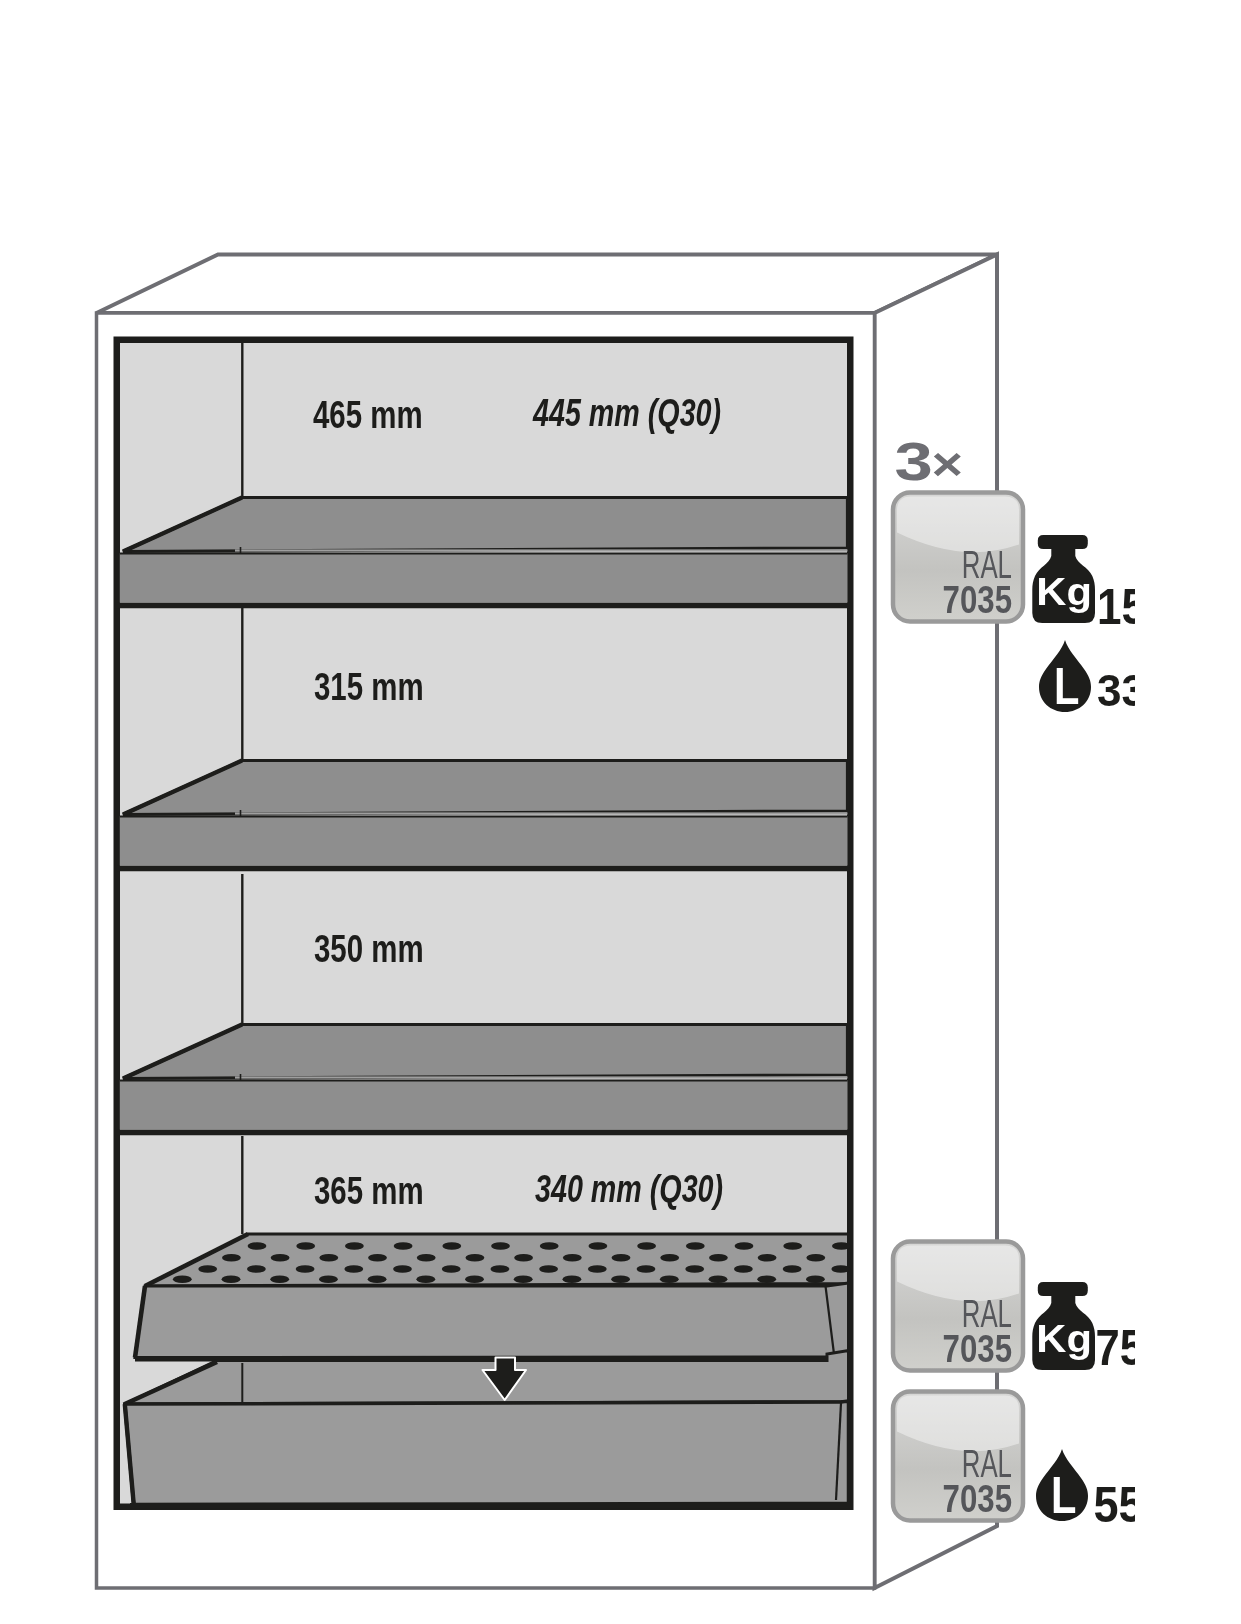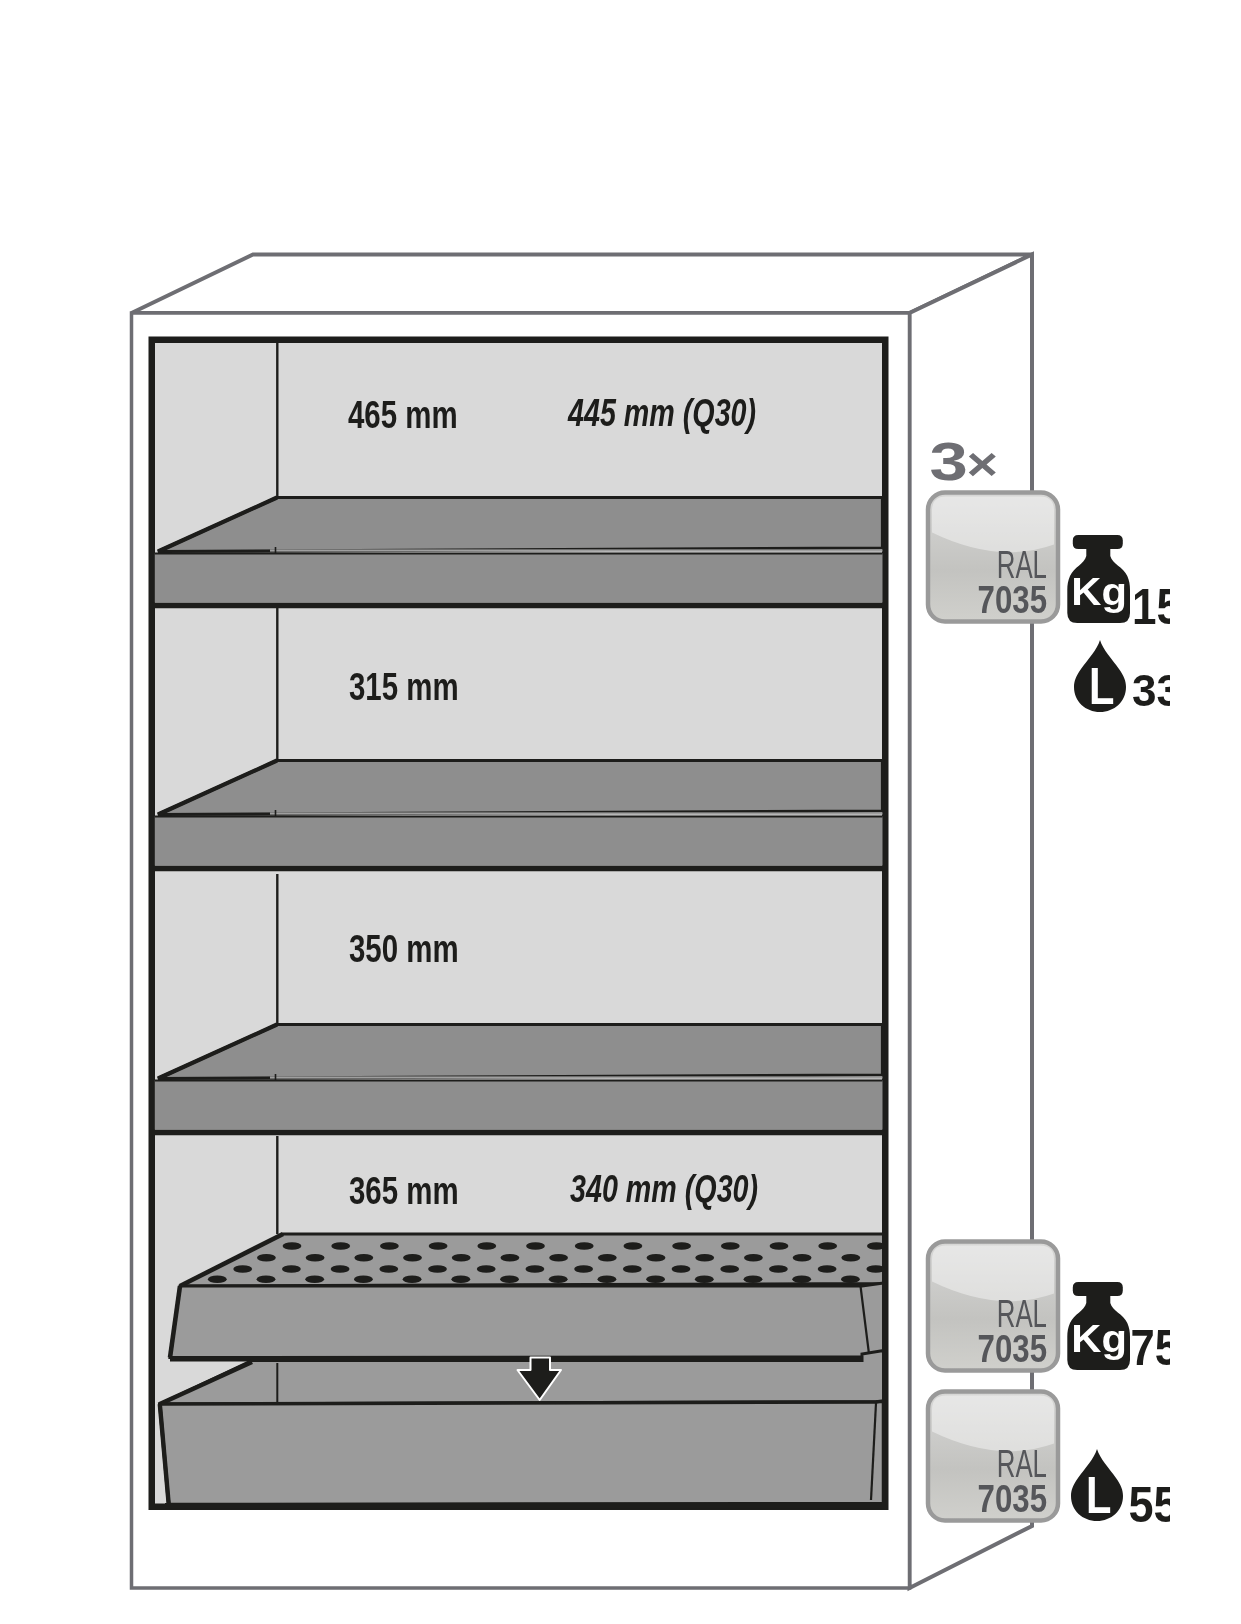--- a/index.html
+++ b/index.html
@@ -1,16 +1,16 @@
 <!DOCTYPE html>
 <html><head>
 <meta charset="utf-8">
 <style>
 html,body{margin:0;padding:0;background:#ffffff;}
-#page{position:relative;width:1135px;height:1624px;overflow:hidden;font-family:"Liberation Sans",sans-serif;padding-left:35px;}
+#page{position:relative;width:1135px;height:1624px;overflow:hidden;font-family:"Liberation Sans",sans-serif;}
 text{font-family:"Liberation Sans",sans-serif;}
 </style>
 </head>
 <body>
 <div id="page">
 <svg width="1241" height="1624" viewBox="0 0 1241 1624">
 <defs>
 <linearGradient id="badgeGrad" x1="0" y1="0" x2="0" y2="1">
 <stop offset="0" stop-color="#d7d7d6"></stop>
 <stop offset="0.6" stop-color="#c3c3c0"></stop>

